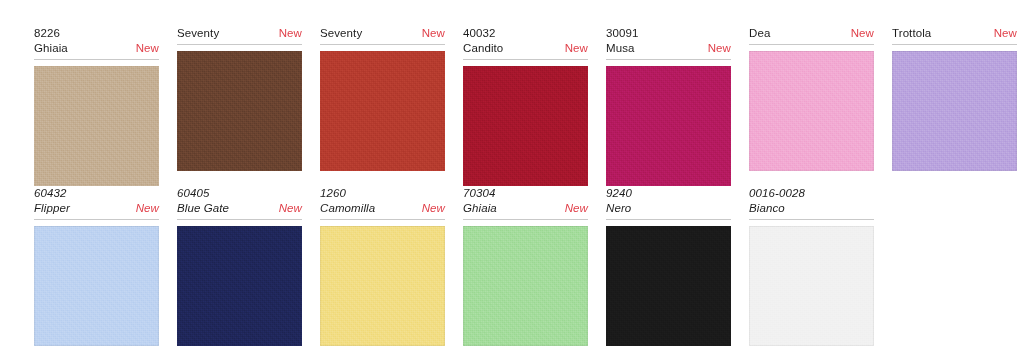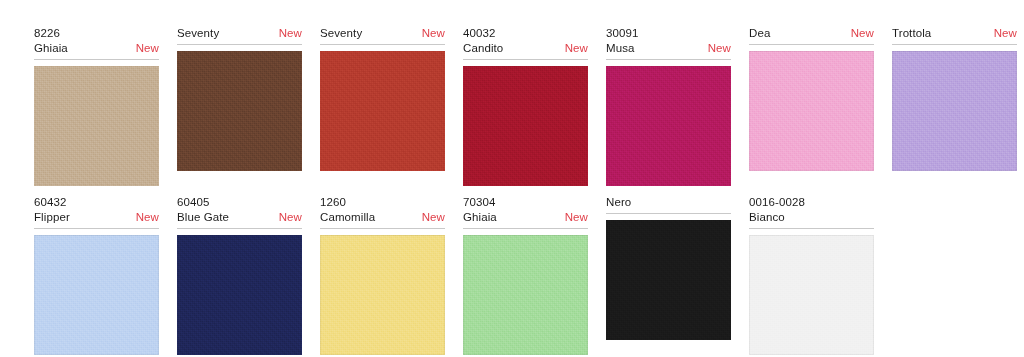--- a/index.html
+++ b/index.html
@@ -21,21 +21,21 @@
     padding: 26px 0 0 0;
   }
 
   .swatch-row {
     display: flex;
     flex-direction: row;
     align-items: flex-start;
     width: 1024px;
   }
   .swatch-row.row-2 {
-    margin-top: 9px;
+    font-style: italic;
   }
 
   .swatch-card {
     box-sizing: border-box;
     width: 140px;
     margin-right: 3px;
     padding-left: 11px;
     padding-right: 4px;
   }
   .swatch-card:first-child {
@@ -217,20 +217,21 @@
       <div class="swatch-card">
         <div class="card-code">70304</div>
         <div class="card-nameline">
           <span class="card-name">Ghiaia</span>
           <span class="card-badge">New</span>
         </div>
         <div class="card-rule"></div>
         <div class="card-swatch light-swatch" style="background-color: rgb(163, 220, 155);"></div>
       </div>
       <div class="swatch-card">
+        <div class="card-code">9240</div>
         <div class="card-nameline">
           <span class="card-name">Nero</span>
           <span class="card-badge hidden"></span>
         </div>
         <div class="card-rule"></div>
         <div class="card-swatch" style="background-color: rgb(26, 26, 26);"></div>
       </div>
       <div class="swatch-card">
         <div class="card-code">0016-0028</div>
         <div class="card-nameline">

